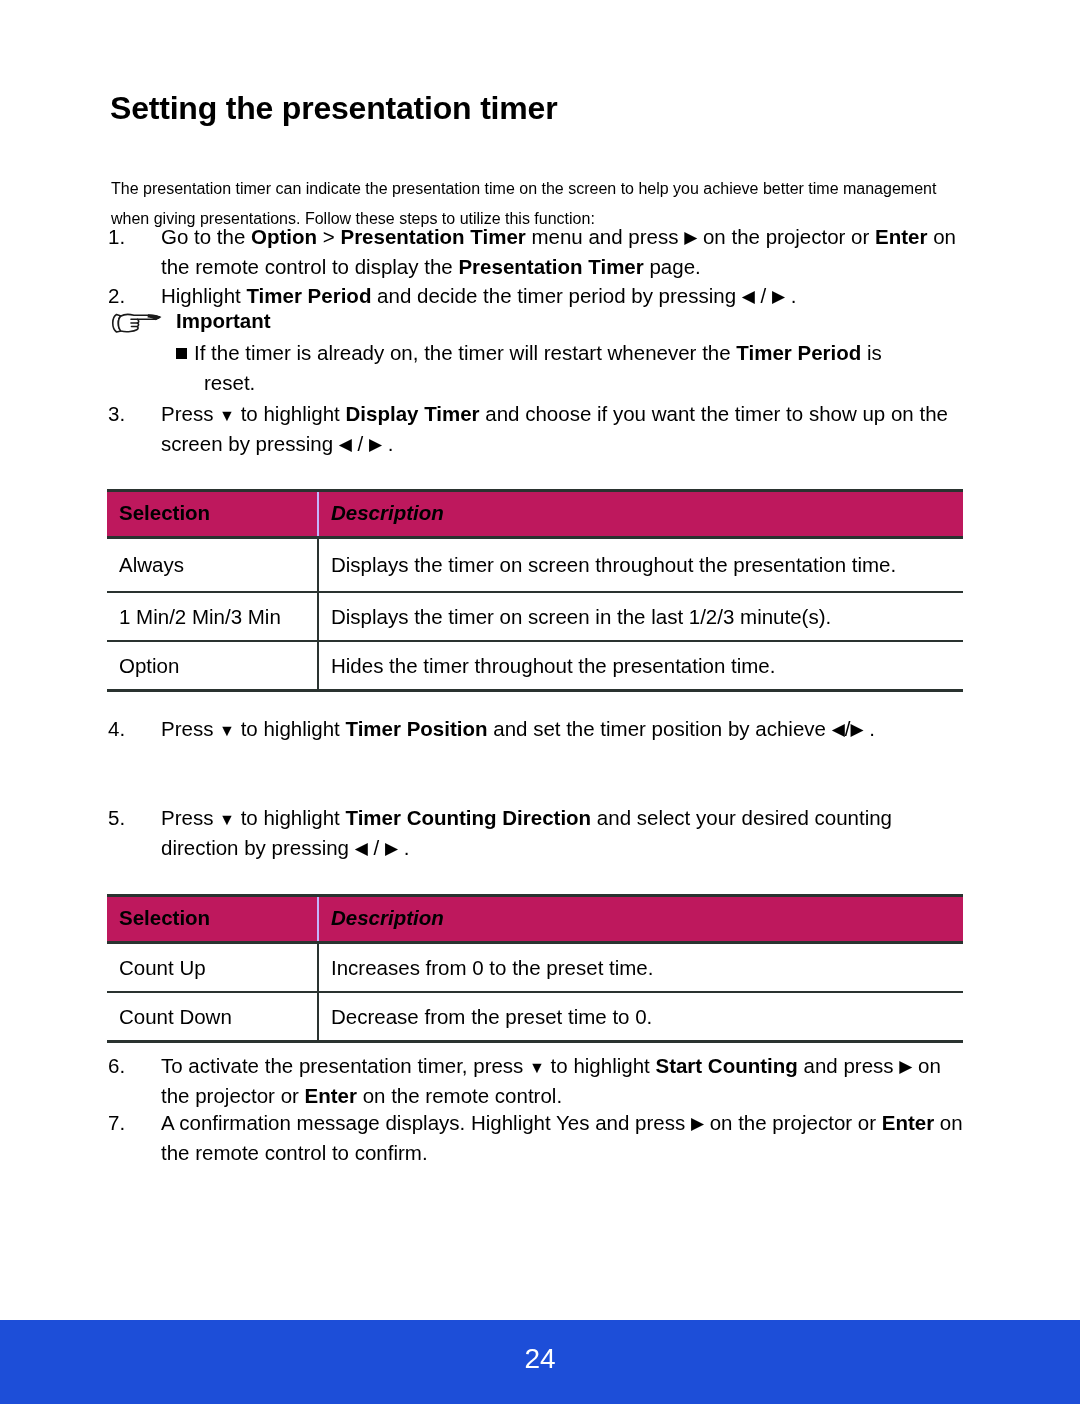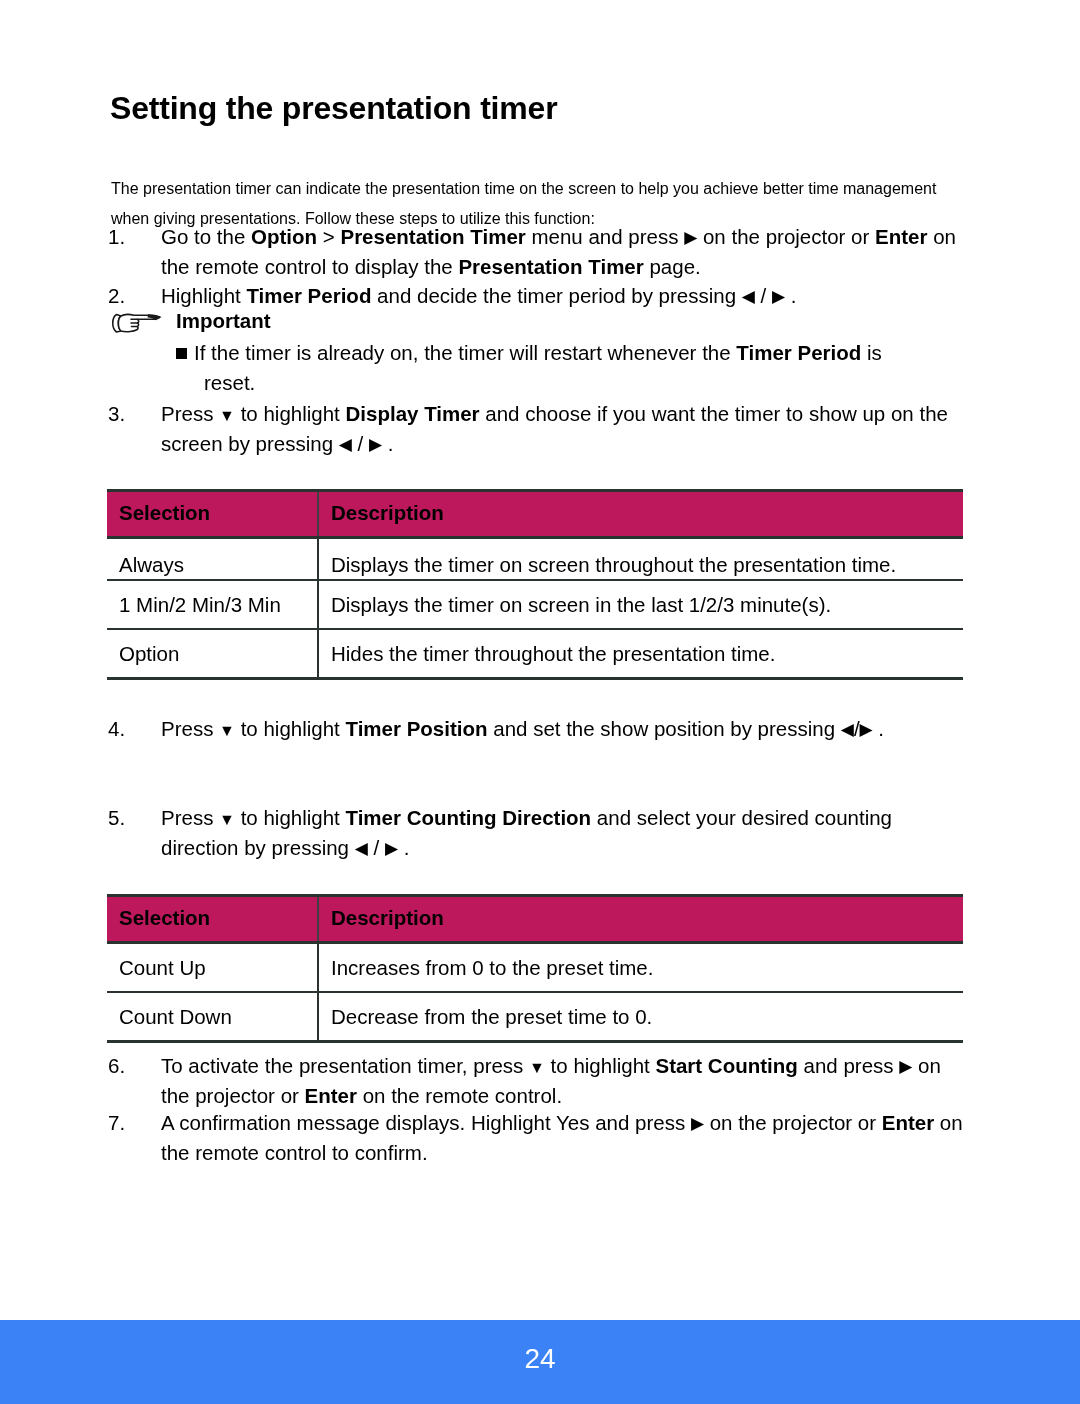--- a/index.html
+++ b/index.html
@@ -150,32 +150,32 @@
     background: #be185d;
     font-weight: bold;
     text-align: left;
     font-size: 20.5px;
     padding: 8px 0 10px 12px;
     border-top: 3px solid #2a3330;
     border-bottom: 3px solid #2a3330;
     vertical-align: middle;
     line-height: 26px;
   }
-  .tbl th.col-desc { border-left: 2px solid #404040; }
+  .tbl th.col-desc { border-left: 2px solid #c4b5fd; font-style: italic; }
   .tbl td {
     padding: 9px 10px 9px 12px;
     vertical-align: top;
     line-height: 29px;
     border-bottom: 2px solid #2a3330;
   }
   .tbl td.col-sel { }
   .tbl td.col-desc { border-left: 2px solid #2a3330; }
   .tbl tr.last td { border-bottom: 3px solid #2a3330; }
 
-  .tbl td.tall { padding-top: 11px; padding-bottom: 0; }
+  .tbl td.tall { padding-top: 11px; padding-bottom: 12px; }
 
   
   .tbl td.col-sel.mid { vertical-align: middle; }
 
   
   .pos-line {
     position: absolute;
     left: 161px;
     top: 775px;
     font-size: 20.5px;
@@ -183,21 +183,21 @@
     white-space: pre;
   }
 
   
   .footer-bar {
     position: absolute;
     left: 0;
     top: 1320px;
     width: 1080px;
     height: 84px;
-    background: #3b82f6;
+    background: #1d4ed8;
   }
   .footer-bar .pagenum {
     position: absolute;
     left: 0;
     top: 22px;
     width: 1080px;
     text-align: center;
     color: #ffffff;
     font-size: 28px;
     line-height: 34px;
@@ -270,21 +270,21 @@
       </tr>
       <tr class="last">
         <td class="col-sel">Option</td>
         <td class="col-desc">Hides the timer throughout the presentation time.</td>
       </tr>
     </tbody>
   </table>
 
   <div class="step s4">
     <span class="num">4.</span>
-    <span class="body"><span>Press </span><span class="tri tri-dn">▼</span><span> to highlight </span><b>Timer Position</b><span> and set the show position by pressing </span><span class="tri">◀</span><span>/</span><span class="tri">▶</span><span> .</span></span>
+    <span class="body"><span>Press </span><span class="tri tri-dn">▼</span><span> to highlight </span><b>Timer Position</b><span> and set the timer position by achieve </span><span class="tri">◀</span><span>/</span><span class="tri">▶</span><span> .</span></span>
   </div>
 
 
   <div class="step s5">
     <span class="num">5.</span>
     <span class="body"><span>Press </span><span class="tri tri-dn">▼</span><span> to highlight </span><b>Timer Counting Direction</b><span> and select your desired counting direction by pressing </span><span class="tri">◀</span><span> / </span><span class="tri">▶</span><span> .</span></span>
   </div>
 
   <table class="tbl t2">
     <colgroup>

